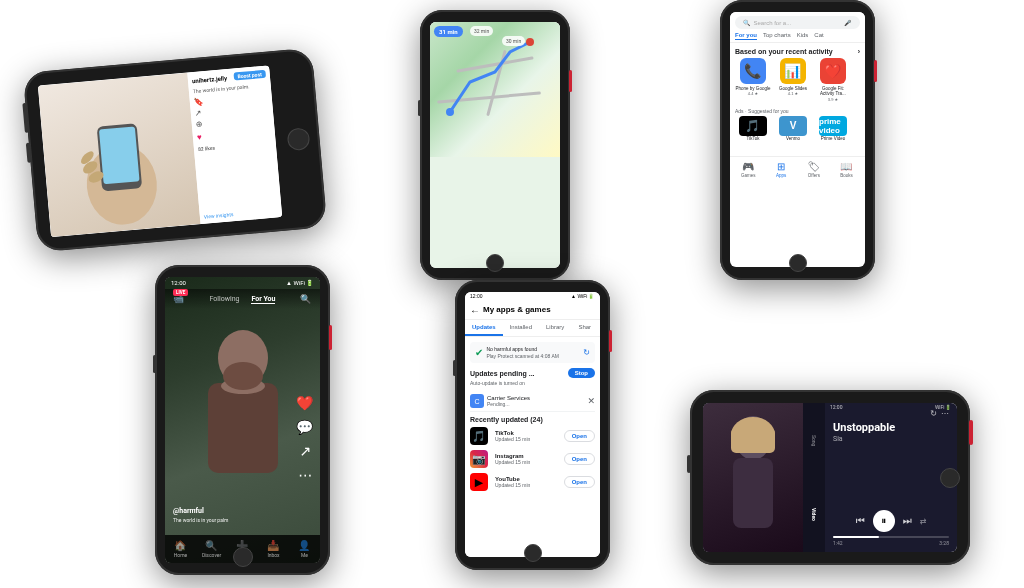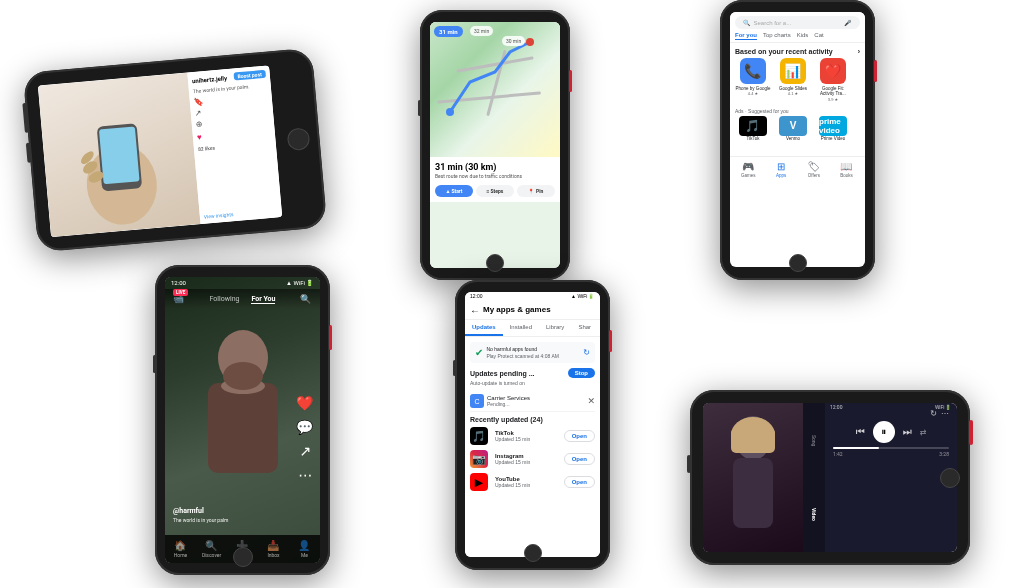--- a/index.html
+++ b/index.html
@@ -712,38 +712,20 @@
 
         <svg style="position:absolute;top:0;left:0;width:100%;height:100%;">
           <polyline points="20,90 40,60 65,50 80,30 100,20" stroke="#4285f4" stroke-width="3" fill="none" stroke-linecap="round"></polyline>
           <circle cx="20" cy="90" r="4" fill="#4285f4"></circle>
           <circle cx="100" cy="20" r="4" fill="#db4437"></circle>
         </svg>
         <div class="maps-time-badge">31 min</div>
         <div class="maps-alt-time">32 min</div>
         <div style="position:absolute; top:14px; left:72px; background:rgba(255,255,255,0.85); color:#555; font-size:5px; padding:2px 4px; border-radius:8px;">30 min</div>
       </div>
-      <div class="maps-info-panel">
-        <div class="maps-eta">31 min (30 km)</div>
-        <div class="maps-route-note">Best route now due to traffic conditions</div>
-        <div class="maps-btn-row">
-          <div class="maps-btn maps-btn-start">
-            <span>▲</span>
-            <span>Start</span>
-          </div>
-          <div class="maps-btn maps-btn-steps">
-            <span>≡</span>
-            <span>Steps</span>
-          </div>
-          <div class="maps-btn maps-btn-pin">
-            <span>📍</span>
-            <span>Pin</span>
-          </div>
-        </div>
-      </div>
     </div>
   </div>
   <div class="phone-home-btn"></div>
 </div>
 
 <div class="phone" id="phone3">
   <div class="side-btn-pwr"></div>
   <div class="phone-screen">
     <div class="play-screen">
       <div class="play-header">
@@ -1001,20 +983,24 @@
 
       <div class="music-right">
         <div class="music-status-bar">
           <span>12:00</span>
           <span>WiFi 🔋</span>
         </div>
         <div class="music-top-icons">
           <span class="music-icon">↻</span>
           <span class="music-icon">⋯</span>
         </div>
+        <div class="music-title-area">
+          <div class="music-song-title">Unstoppable</div>
+          <div class="music-artist-name">Sia</div>
+        </div>
         <div class="music-controls">
           <span class="music-ctrl-btn">⏮</span>
           <div class="music-play-btn">⏸</div>
           <span class="music-ctrl-btn">⏭</span>
           <span class="music-shuffle-icon">⇄</span>
         </div>
         <div class="music-progress">
           <div class="music-progress-fill"></div>
         </div>
         <div class="music-time-row">

